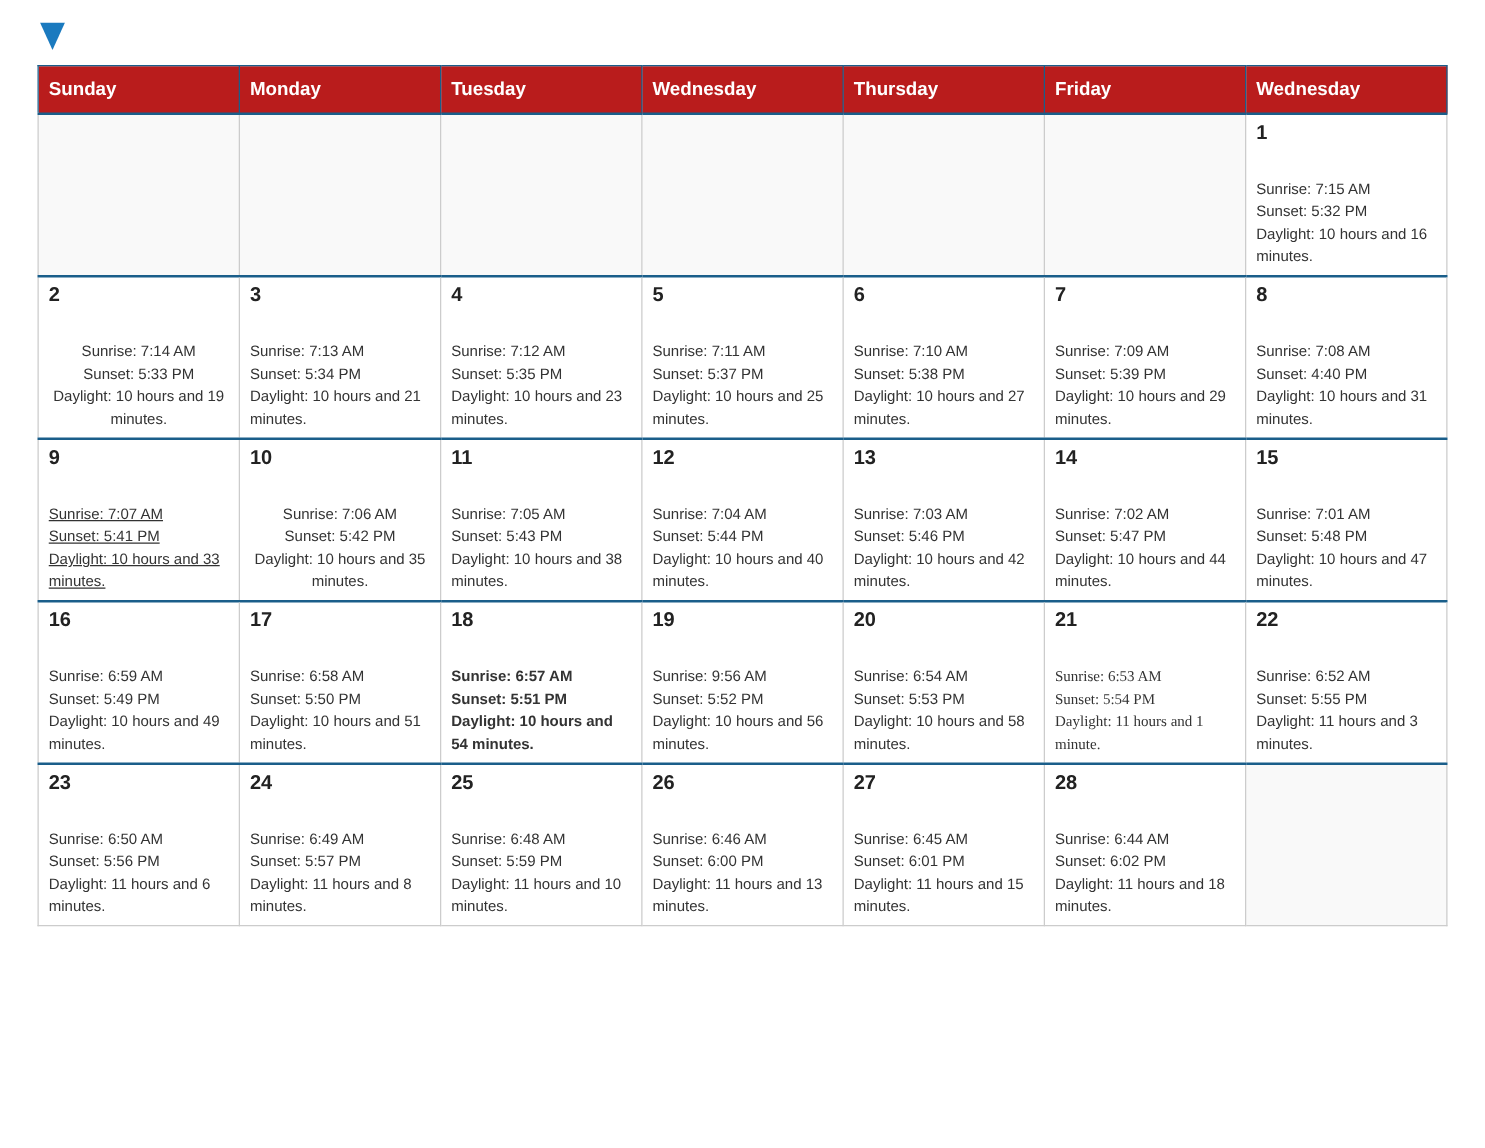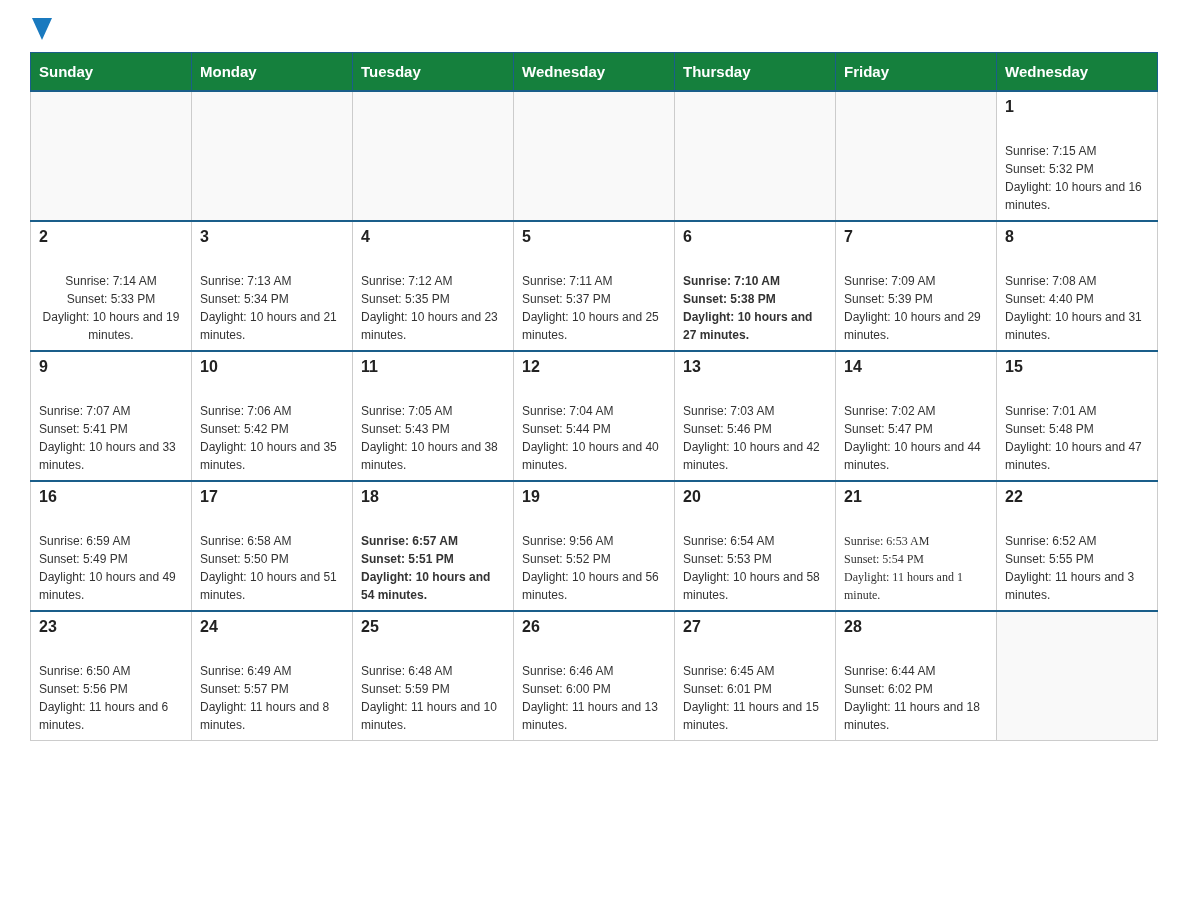--- a/index.html
+++ b/index.html
@@ -44,21 +44,21 @@
       font-size: 20px;
       font-weight: normal;
       color: #444;
     }
     .calendar {
       width: 100%;
       border-collapse: collapse;
       border: 1px solid #999;
     }
     .calendar thead tr th {
-      background-color: #15803d;
+      background-color: #b91c1c;
       color: #fff;
       font-size: 15px;
       font-weight: bold;
       padding: 10px 8px;
       text-align: left;
       border: 1px solid #1a5e8a;
     }
     .calendar tbody tr td {
       vertical-align: top;
       border: 1px solid #ccc;
@@ -156,47 +156,47 @@
 Daylight: 10 hours and 23 minutes.</div>
         </td>
         <td>
           <span class="day-number">5</span>
           <div class="day-info" style="white-space: pre-line;">Sunrise: 7:11 AM
 Sunset: 5:37 PM
 Daylight: 10 hours and 25 minutes.</div>
         </td>
         <td>
           <span class="day-number">6</span>
-          <div class="day-info" style="white-space: pre-line; font-weight: bold;">Sunrise: 7:10 AM
+          <div class="day-info" style="white-space: pre-line;">Sunrise: 7:10 AM
 Sunset: 5:38 PM
 Daylight: 10 hours and 27 minutes.</div>
         </td>
         <td>
           <span class="day-number">7</span>
           <div class="day-info" style="white-space: pre-line;">Sunrise: 7:09 AM
 Sunset: 5:39 PM
 Daylight: 10 hours and 29 minutes.</div>
         </td>
         <td>
           <span class="day-number">8</span>
           <div class="day-info" style="white-space: pre-line;">Sunrise: 7:08 AM
 Sunset: 4:40 PM
 Daylight: 10 hours and 31 minutes.</div>
         </td>
       </tr>
       <tr>
         <td>
           <span class="day-number">9</span>
-          <div class="day-info" style="white-space: pre-line;">Sunrise: 7:07 AM
+          <div class="day-info" style="white-space: pre-line; text-decoration: underline;">Sunrise: 7:07 AM
 Sunset: 5:41 PM
 Daylight: 10 hours and 33 minutes.</div>
         </td>
         <td>
           <span class="day-number">10</span>
-          <div class="day-info" style="white-space: pre-line;">Sunrise: 7:06 AM
+          <div class="day-info" style="white-space: pre-line; text-align: center;">Sunrise: 7:06 AM
 Sunset: 5:42 PM
 Daylight: 10 hours and 35 minutes.</div>
         </td>
         <td>
           <span class="day-number">11</span>
           <div class="day-info" style="white-space: pre-line;">Sunrise: 7:05 AM
 Sunset: 5:43 PM
 Daylight: 10 hours and 38 minutes.</div>
         </td>
         <td>

